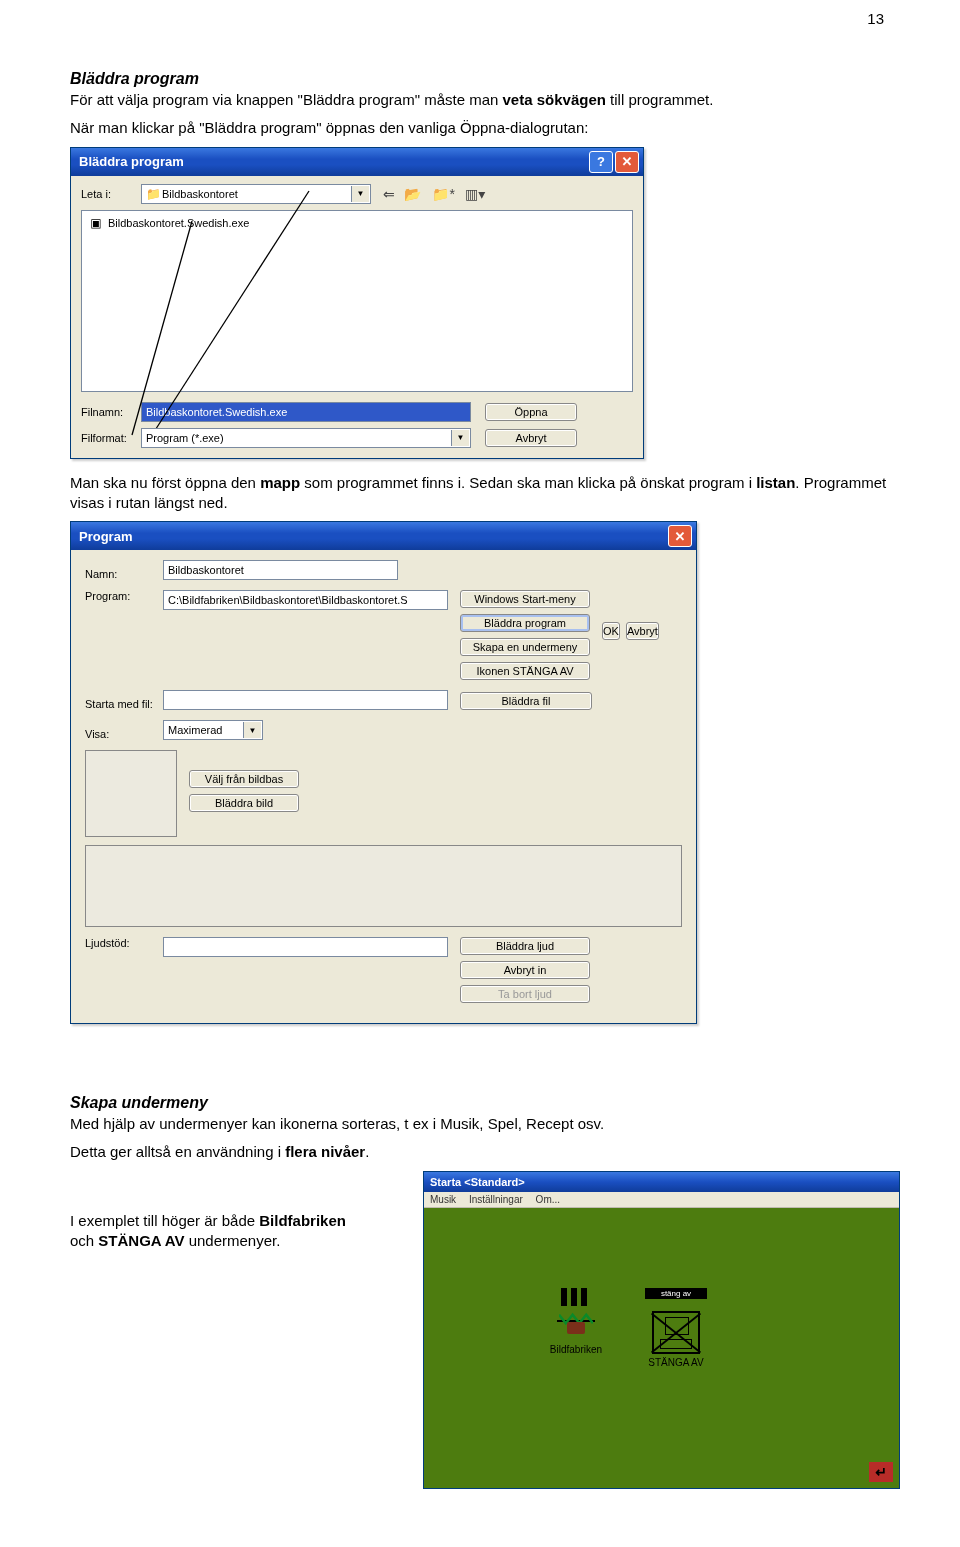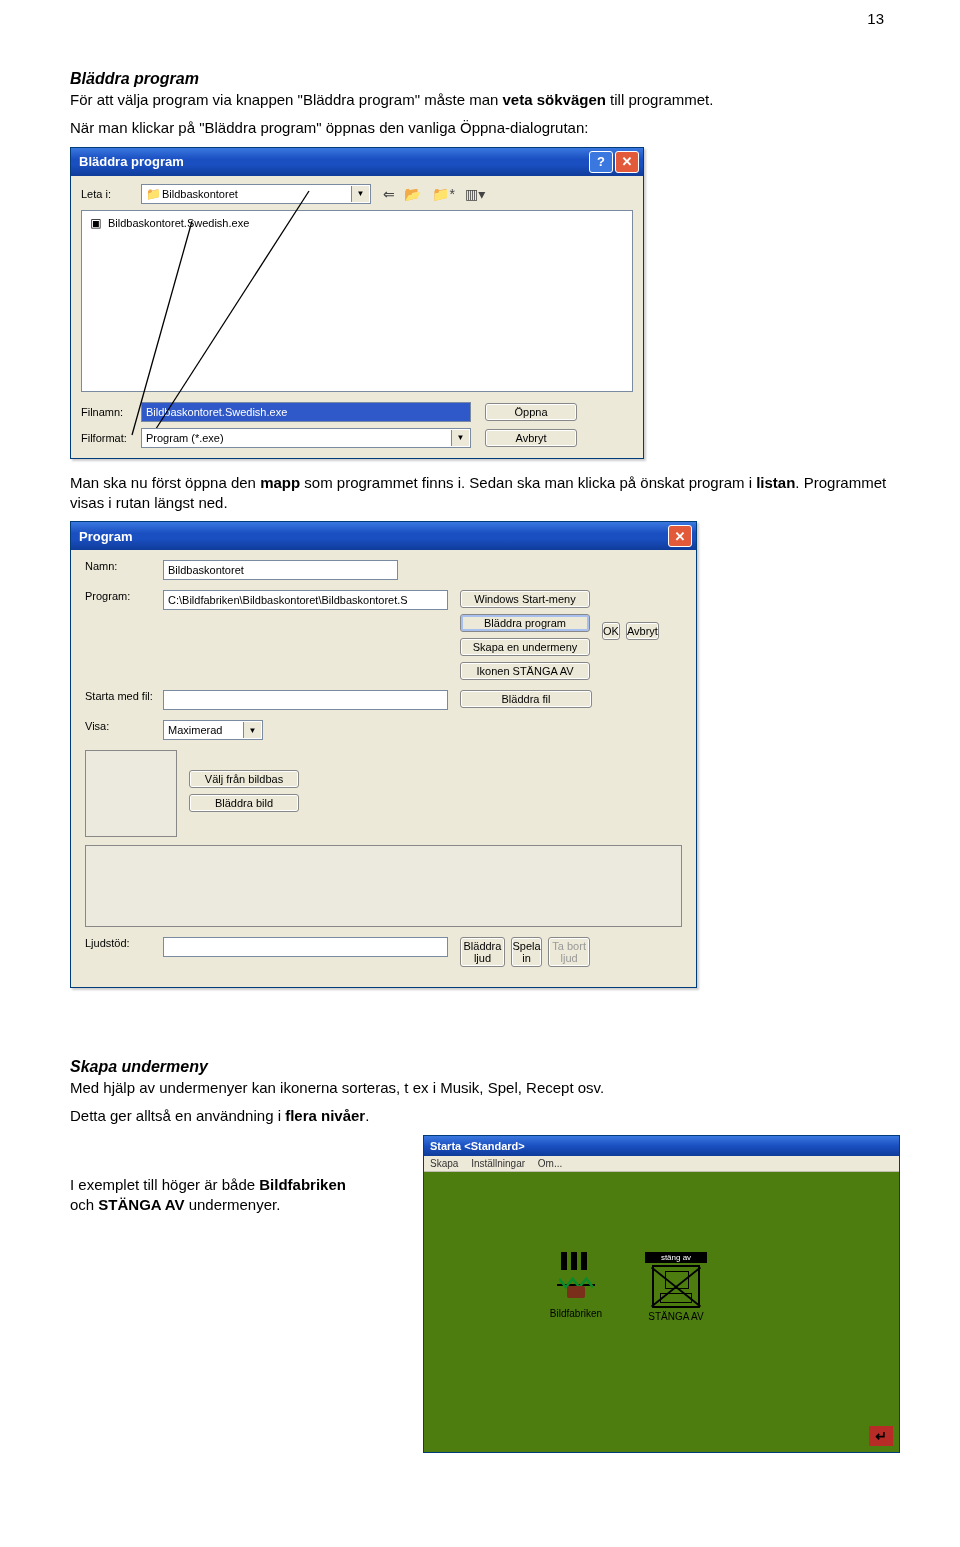--- a/index.html
+++ b/index.html
@@ -108,21 +108,21 @@
     border-radius: 3px;
     padding: 2px 0;
     font-size: 11px;
     text-align: center;
     box-shadow: inset 0 0 0 1px #fff;
   }
 
   
   .dlg2 { width: 625px; }
   .dlg2 .dlg-body { padding: 10px 12px 10px 14px; }
-  .dlg2-row { display: flex; align-items: flex-start; margin-bottom: 10px; }
+  .dlg2-row { display: flex; align-items: flex-end; margin-bottom: 10px; }
   .dlg2-row label { width: 78px; font-size: 11px; }
   .square {
     width: 90px; height: 85px;
     border: 1px solid #888;
     background: #eceadf;
   }
   .big-square {
     width: 595px; height: 80px;
     border: 1px solid #888;
     background: #eceadf;
@@ -309,63 +309,63 @@
           <div class="btn-xp">Bläddra bild</div>
         </div>
       </div>
 
       <div class="big-square"></div>
 
       <div class="dlg2-row" style="margin-top:10px;align-items:flex-start">
         <label>Ljudstöd:</label>
         <div class="sunken" style="width:285px"></div>
         <div style="width:12px"></div>
-        <div style="display:flex;flex-direction:row;gap:6px;width:130px">
+        <div style="display:flex;flex-direction:column;gap:6px;width:130px">
           <div class="btn-xp">Bläddra ljud</div>
-          <div class="btn-xp">Spela in</div>
+          <div class="btn-xp">Avbryt in</div>
           <div class="btn-xp" style="color:#999">Ta bort ljud</div>
         </div>
       </div>
     </div>
   </div>
 
   <div style="height:30px"></div>
   <div class="heading">Skapa undermeny</div>
   <div class="para">Med hjälp av undermenyer kan ikonerna sorteras, t ex i Musik, Spel, Recept osv.</div>
   <div class="para">
     <span>Detta ger alltså en användning i </span><b>flera nivåer</b><span>.</span>
   </div>
 
   <div class="clearfix">
 
     <div class="standard-win">
       <div class="titlebar">
         <span>Starta &lt;Standard&gt;</span>
       </div>
       <div class="menubar">
-        <span style="margin-right:10px">Skapa</span>
+        <span style="margin-right:10px">Musik</span>
         <span style="margin-right:10px">Inställningar</span>
         <span>Om...</span>
       </div>
       <div class="canvas">
         <div class="icon-block" style="left:115px;top:80px">
           <div class="icon-img">
             <div style="position:absolute;left:8px;top:4px;right:8px;bottom:20px;border-bottom:2px solid #000"></div>
             <div style="position:absolute;left:12px;top:0;width:6px;height:18px;background:#000"></div>
             <div style="position:absolute;left:22px;top:0;width:6px;height:18px;background:#000"></div>
             <div style="position:absolute;left:32px;top:0;width:6px;height:18px;background:#000"></div>
             <div class="zigzag"><svg viewBox="0 0 40 14">
                   <polyline points="0,2 8,12 16,2 24,12 32,2 40,12" fill="none" stroke="#0a8a2a" stroke-width="3"></polyline>
                 </svg></div>
             <div style="position:absolute;left:18px;bottom:8px;width:18px;height:12px;background:#7a2f1a;border-radius:2px"></div>
           </div>
           <span>Bildfabriken</span>
         </div>
         <div class="icon-block" style="left:215px;top:80px">
-          <div style="background:#000;color:#fff;font-size:8px;text-align:center;padding:1px 0;margin:0 6px 2px">stäng av</div>
+          <div style="background:#000;color:#fff;font-size:8px;text-align:center;padding:1px 0;margin:0 6px 12px">stäng av</div>
           <div class="icon-img" style="height:44px">
             <div class="kb-draw">
               <div style="position:absolute;top:6px;left:50%;margin-left:-11px;width:22px;height:16px;border:1px solid #000"></div>
               <svg style="position:absolute;top:0;left:0;width:100%;height:100%" viewBox="0 0 44 36">
                   <line x1="2" y1="2" x2="42" y2="34" stroke="#000" stroke-width="1.5"></line>
                   <line x1="42" y1="2" x2="2" y2="34" stroke="#000" stroke-width="1.5"></line>
                 </svg>
               <div class="inner"></div>
             </div>
           </div>

